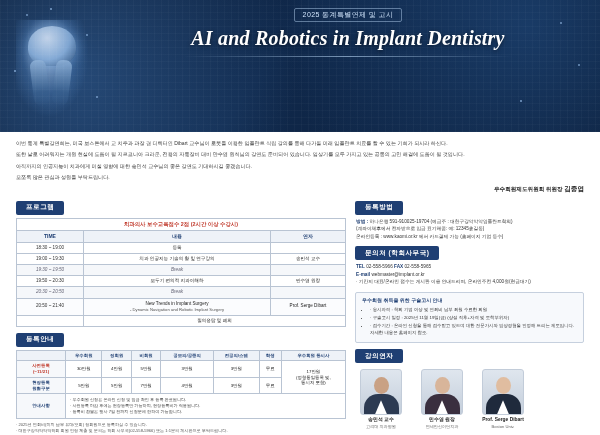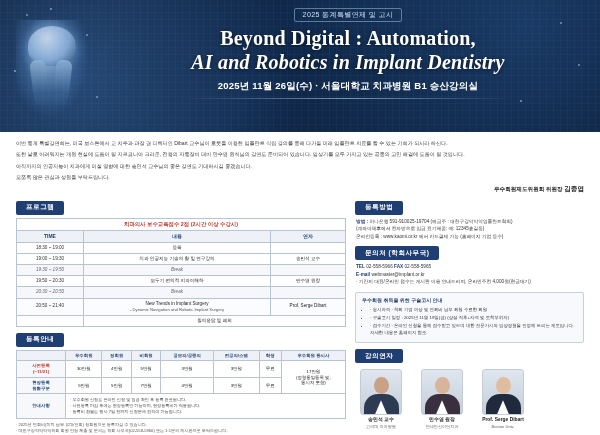--- a/index.html
+++ b/index.html
@@ -164,24 +164,22 @@
       <i style="left:86px;top:34px;width:2px;height:2px;"></i>
       <i style="left:14px;top:70px;width:1.5px;height:1.5px;"></i>
       <i style="left:96px;top:96px;width:2px;height:2px;"></i>
       <i style="left:560px;top:22px;width:2px;height:2px;"></i>
       <i style="left:520px;top:100px;width:1.5px;height:1.5px;"></i>
       <i style="left:578px;top:64px;width:2px;height:2px;"></i>
     </div>
     <div class="hero-inner">
       <div class="eyebrow">2025 동계특별연제 및 고시</div>
       <h1 class="title">
-        <span>Beyond Digital : Automation,</span>
         <span class="ln2">AI and Robotics in Implant Dentistry</span>
       </h1>
-      <div class="subtitle">2025년 11월 26일(수) · 서울대학교 치과병원 B1 승산강의실</div>
       <div class="hero-rule"></div>
     </div>
   </div>
 
   <div class="intro">
     <p>이번 동계 특별강연회는, 미국 보스톤에서 교 치주과 과장 겸 디렉터인 Dibart 교수님이 로봇을 이용한 임플란트 식립 강의를 통해 다가올 미래 임플란트 치료를 할 수 있는 기회가 되시라 하신다.</p>
     <p>또한 날로 어려워지는 개원 현실에 도움이 될 지르코니아 크라운, 전용의 자동장비 대비 만수염 원칙님의 강연도 준비되어 있습니다. 임상기를 모두 가지고 있는 공통의 고민 해결에 도움이 될 것입니다.</p>
     <p>아직까지의 인공지능이 치과에게 미칠 영향에 대한 송민석 교수님의 좋은 강연도 기대하시길 좋겠습니다.</p>
     <p>모쪼록 많은 관심과 성원을 부탁드립니다.</p>
     <div class="sign">

